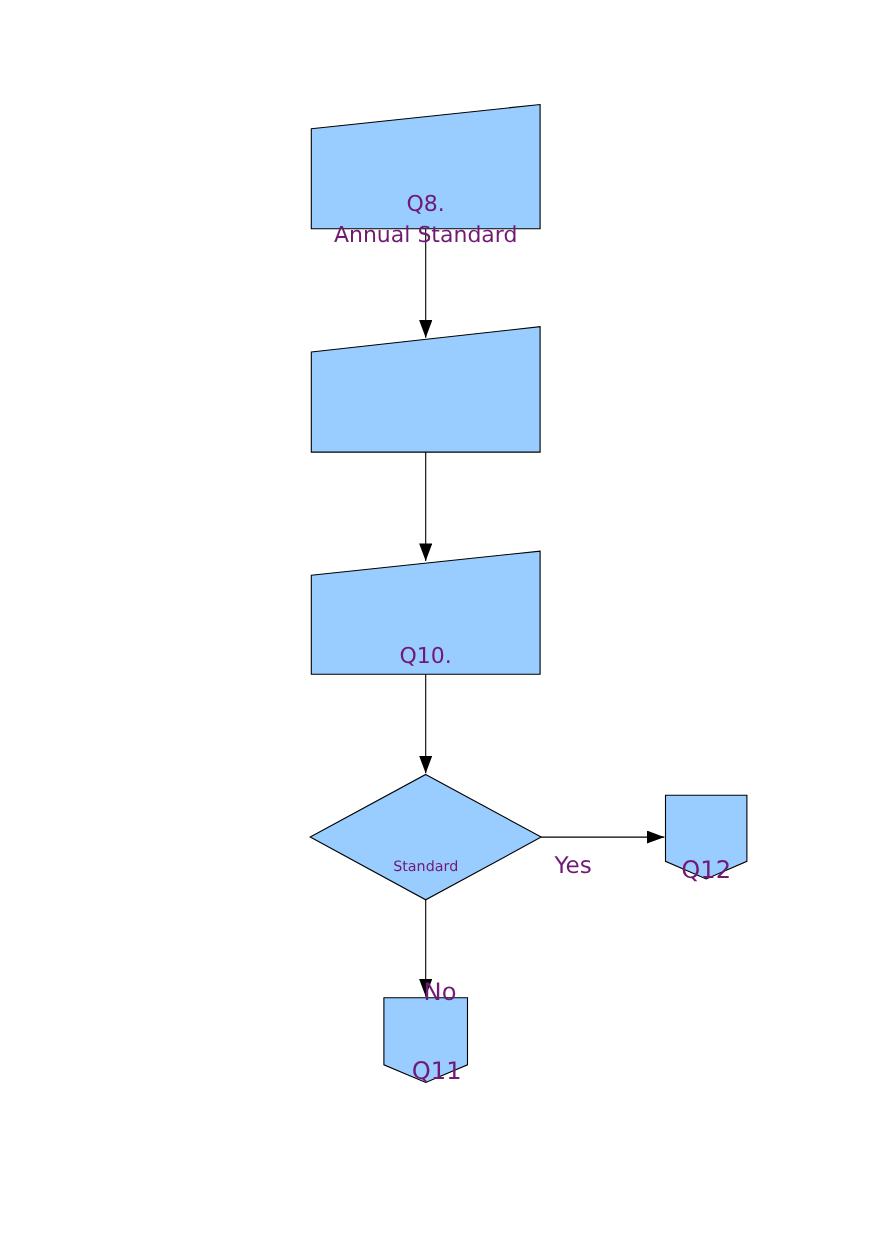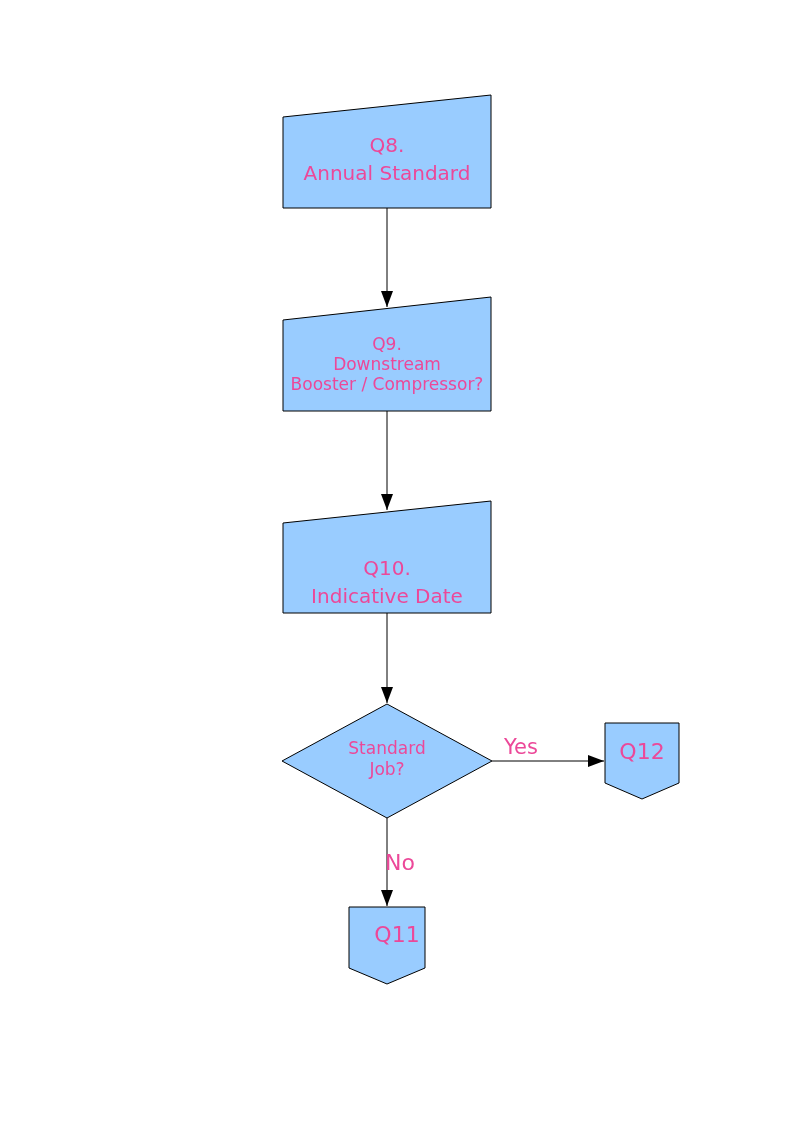--- a/index.html
+++ b/index.html
@@ -26,44 +26,45 @@
     stroke: #000000;
     stroke-width: 1;
   }
   .edge {
     stroke: #000000;
     stroke-width: 1;
     fill: none;
   }
   .label {
     position: absolute;
-    color: #ec4899;
+    color: #701a75;
     text-align: center;
     white-space: nowrap;
+    margin-top: 40px;
   }
   .lbl-q8, .lbl-q10 {
     left: 283px;
     width: 208px;
     font-size: 20px;
     line-height: 28px;
   }
   .lbl-q8  { top: 131px; }
-  .lbl-q10 { top: 554px; }
+  .lbl-q10 { top: 542px; }
   .lbl-q9 {
     left: 283px;
     top: 334px;
     width: 208px;
     font-size: 17px;
     line-height: 20px;
   }
   .lbl-decision {
     left: 282px;
     top: 738px;
     width: 210px;
-    font-size: 17px;
+    font-size: 13px;
     line-height: 21px;
   }
   .lbl-yes {
     left: 491px;
     top: 736px;
     width: 60px;
     font-size: 21px;
     line-height: 22px;
   }
   .lbl-no {
@@ -112,34 +113,27 @@
     <path class="node" d="M387,704 L492,761 L387,818 L282,761 Z" fill="#99CCFF"></path>
     <path class="node" d="M605,723 L679,723 L679,783 L642,799 L605,783 Z" fill="#99CCFF"></path>
     <path class="node" d="M349,907 L425,907 L425,968 L387,984 L349,968 Z" fill="#99CCFF"></path>
   </svg>
 
   <div class="label lbl-q8">
     <div>Q8.</div>
     <div>Annual Standard</div>
   </div>
 
-  <div class="label lbl-q9">
-    <div>Q9.</div>
-    <div>Downstream</div>
-    <div>Booster / Compressor?</div>
-  </div>
 
   <div class="label lbl-q10">
     <div>Q10.</div>
-    <div>Indicative Date</div>
   </div>
 
   <div class="label lbl-decision">
     <div>Standard</div>
-    <div>Job?</div>
   </div>
 
   <div class="label lbl-yes">Yes</div>
 
   <div class="label lbl-no">No</div>
 
   <div class="label lbl-q12">Q12</div>
 
   <div class="label lbl-q11">Q11</div>
 

